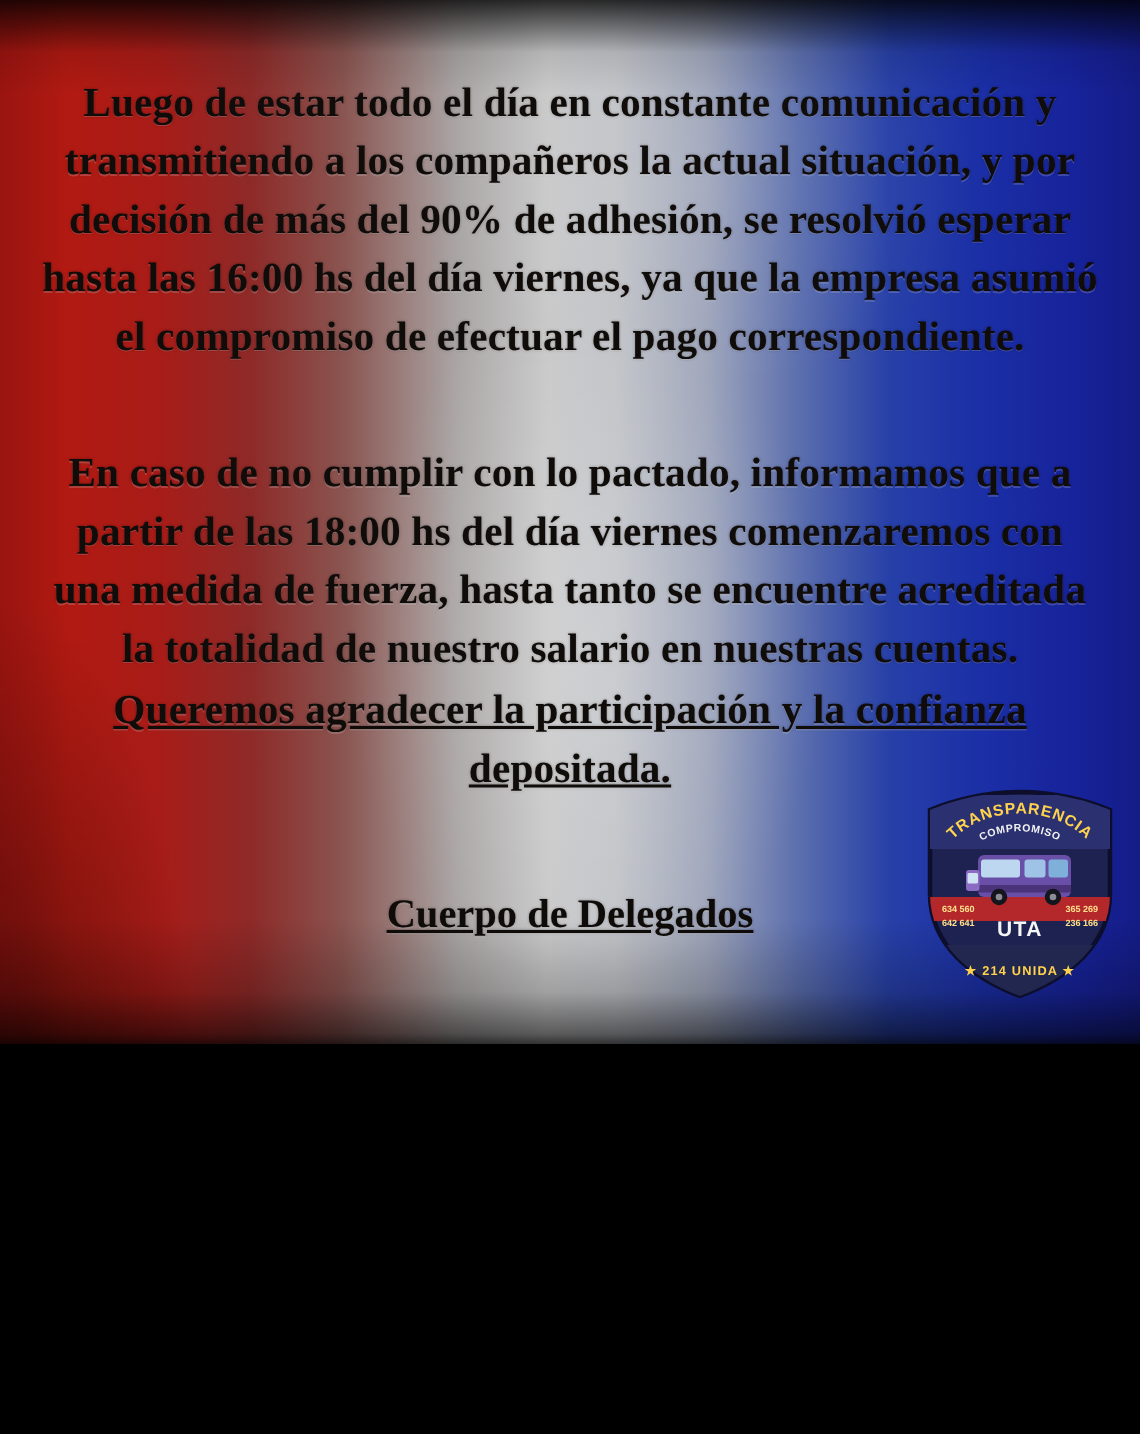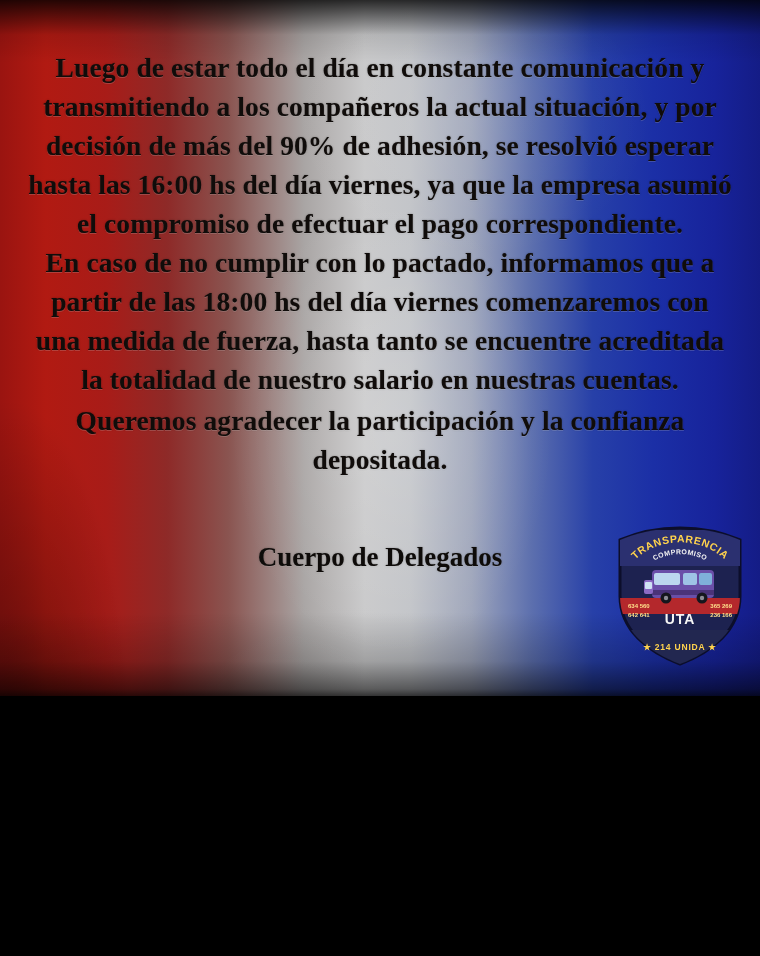--- a/index.html
+++ b/index.html
@@ -80,31 +80,32 @@
     font-size: 27.5px;
     line-height: 1.42;
     letter-spacing: 0.1px;
     text-shadow:
       0 1px 0 rgba(255,255,255,0.18),
       0 0 2px rgba(0,0,0,0.35);
     margin: 0 auto;
     max-width: 712px;
   }
   .para.p1 { margin-top: 4px; }
-  .para.p2 { }
-  .para.p3 { margin-top: 2px; }
+  .para.p2 { margin-top: 52px; }
+  .para.p3 { margin-top: 2px; text-decoration: underline; }
   .signature {
     margin: 58px auto 0 auto;
     color: #0e0b09;
     font-weight: bold;
     font-size: 27px;
     line-height: 1.45;
     text-shadow:
       0 1px 0 rgba(255,255,255,0.16),
       0 0 2px rgba(0,0,0,0.35);
+    text-decoration: underline;
   }
 
   
   .badge {
     position: absolute;
     right: 14px;
     bottom: 30px;
     width: 132px;
     height: 140px;
     z-index: 4;

